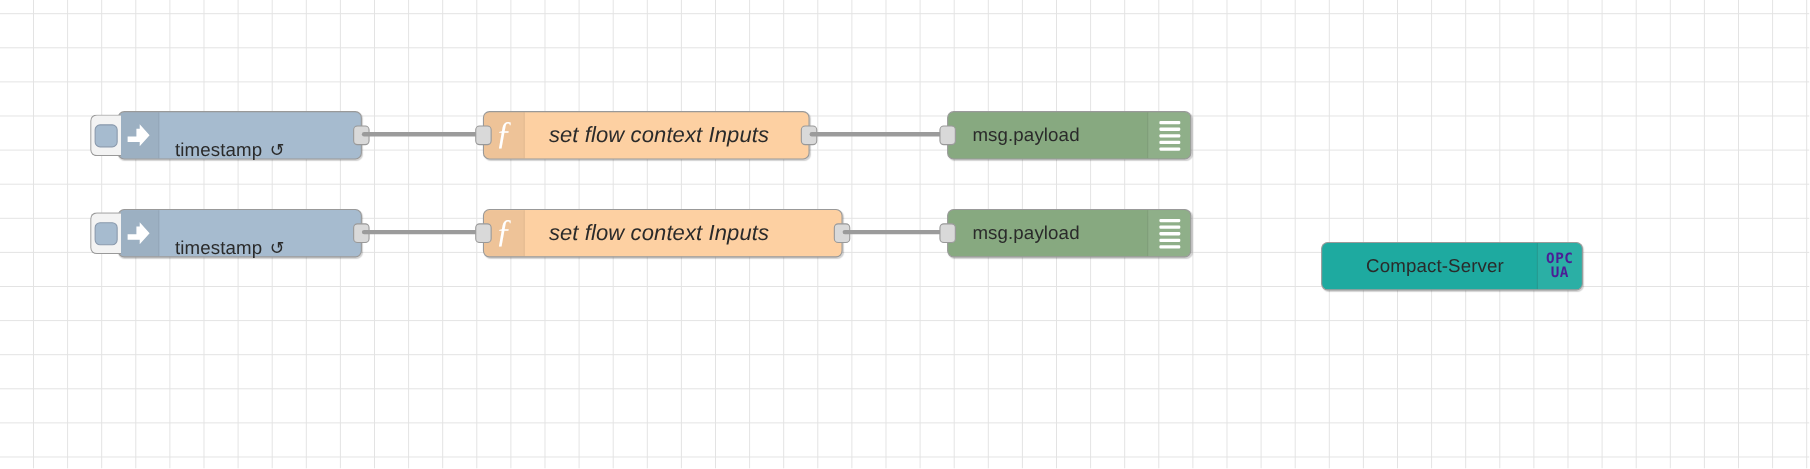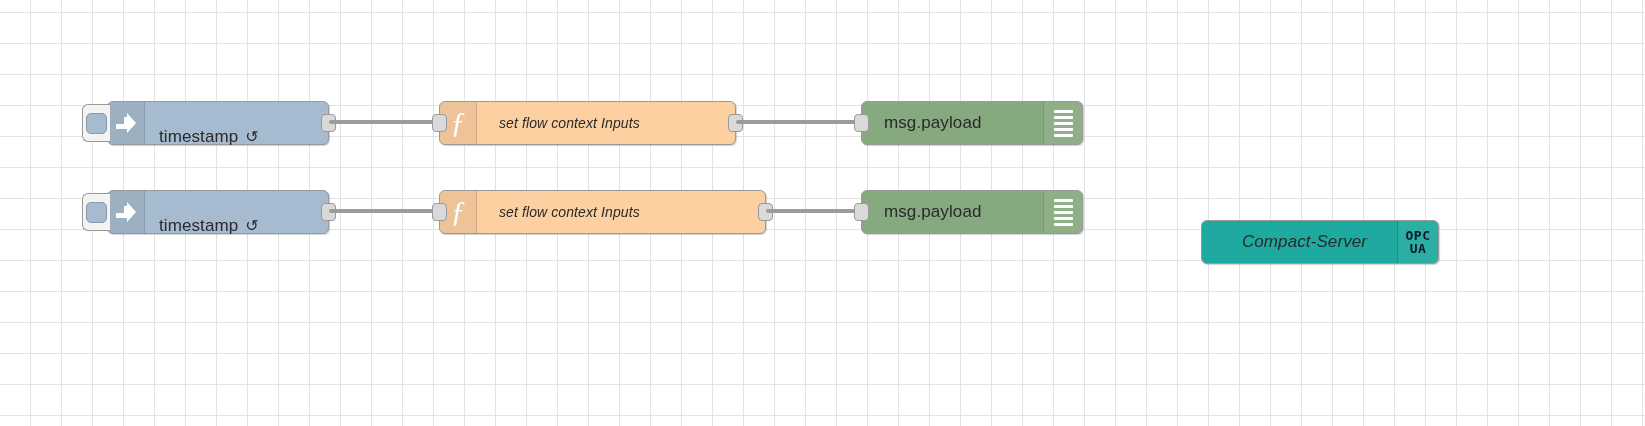--- a/index.html
+++ b/index.html
@@ -90,21 +90,21 @@
   .node-function {
     background: #fdd0a2;
     height: 44px;
   }
   .node-function .node-icon-box {
     background: rgba(0,0,0,0.06);
   }
   .node-function .node-label {
     padding-left: 22px;
     font-style: italic;
-    font-size: 14px;
+    font-size: 20px;
   }
   .fn-glyph {
     font-family: "Liberation Serif", serif;
     font-style: italic;
     font-size: 30px;
     line-height: 1;
     color: #ffffff;
     transform: translateY(-1px);
   }
 
@@ -143,39 +143,38 @@
   
   .node-opcua {
     background: #1eaaa0;
     height: 44px;
     border-color: #9a9a9a;
   }
   .node-opcua .node-label {
     padding-left: 24px;
     padding-right: 14px;
     justify-content: center;
-    font-style: italic;
   }
   .opcua-icon-box {
     width: 40px;
     flex: 0 0 40px;
     display: flex;
     flex-direction: column;
     align-items: center;
     justify-content: center;
     border-left: 1px solid rgba(0,0,0,0.18);
     border-radius: 0 5px 5px 0;
     background: rgba(255,255,255,0.06);
     line-height: 1.0;
   }
   .opcua-icon-box span {
     font-family: "DejaVu Sans Mono", monospace;
     font-size: 13px;
     font-weight: 700;
-    color: #0f172a;
+    color: #4c1d95;
     letter-spacing: 0.5px;
   }
 
   
   .port {
     position: absolute;
     width: 15px;
     height: 18px;
     box-sizing: border-box;
     background: #d9d9d9;

